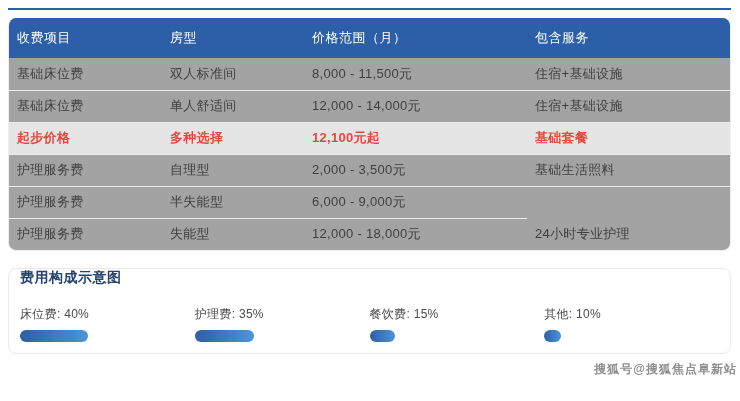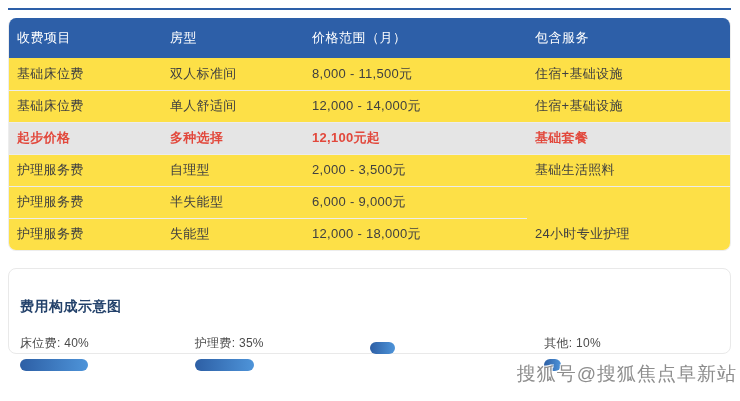--- a/index.html
+++ b/index.html
@@ -21,48 +21,48 @@
     border-radius:8px; overflow:hidden; background:#fff;
   }
   table { width:100%; border-collapse:collapse; table-layout:fixed; }
   col.c1 { width:153px; } col.c2 { width:142px; } col.c3 { width:223px; } col.c4 { width:auto; }
   thead th {
     background:#2d5fa8; color:#ffffff; font-size:13px; font-weight:normal;
     text-align:left; height:40px; padding:0 8px; letter-spacing:.5px;
   }
   tbody td {
     height:32px; padding:0 8px; font-size:13px; color:#404040;
-    background:#fde047; border-bottom:1px solid #ececec; letter-spacing:.3px;
+    background:#a3a3a3; border-bottom:1px solid #ececec; letter-spacing:.3px;
   }
   tbody tr:last-child td { border-bottom:none; }
   tr.row-highlight td {
     background:#e5e5e5; color:#e2483c; font-weight:bold;
   }
   td.cell-noborder { border-bottom:none; }
 
   .chart-card {
     margin-top:17px; border:1px solid #e9e9e9; border-radius:8px;
-    background:#fff; padding:29px 11px 9px 11px; height:86px;
+    background:#fff; padding:0 11px 9px 11px; height:86px;
   }
   .chart-title {
     font-size:14px; font-weight:bold; color:#24426b; letter-spacing:.5px;
   }
   .chart-grid {
     display:grid; grid-template-columns:repeat(4,1fr);
     margin-top:19px;
   }
   .chart-item .chart-label { font-size:12px; color:#4a4a4a; letter-spacing:.3px; }
   .chart-bar {
     height:12px; margin-top:7px; border-radius:6px;
     background:linear-gradient(90deg,#2d5fa5,#4e94d9);
   }
 
   .watermark {
     position:absolute; top:361px; right:3px; z-index:5;
-    font-size:19px; font-weight:normal; color:#8d8d8d; white-space:nowrap;
+    font-size:12px; font-weight:bold; color:#8d8d8d; white-space:nowrap;
     text-shadow:-1px -1px 0 rgba(255,255,255,.85), 1px -1px 0 rgba(255,255,255,.85),
                 -1px 1px 0 rgba(255,255,255,.85), 1px 1px 0 rgba(255,255,255,.85);
     letter-spacing:1px;
   }
 </style>
 </head>
 <body>
 
 <div class="page">
 
@@ -130,20 +130,21 @@
     <div class="chart-grid">
       <div class="chart-item">
         <div class="chart-label">床位费: 40%</div>
         <div class="chart-bar" style="width: 68px;"></div>
       </div>
       <div class="chart-item">
         <div class="chart-label">护理费: 35%</div>
         <div class="chart-bar" style="width: 59.5px;"></div>
       </div>
       <div class="chart-item">
+        <div class="chart-label">餐饮费: 15%</div>
         <div class="chart-bar" style="width: 25.5px;"></div>
       </div>
       <div class="chart-item">
         <div class="chart-label">其他: 10%</div>
         <div class="chart-bar" style="width: 17px;"></div>
       </div>
     </div>
   </div>
 
 </div>

